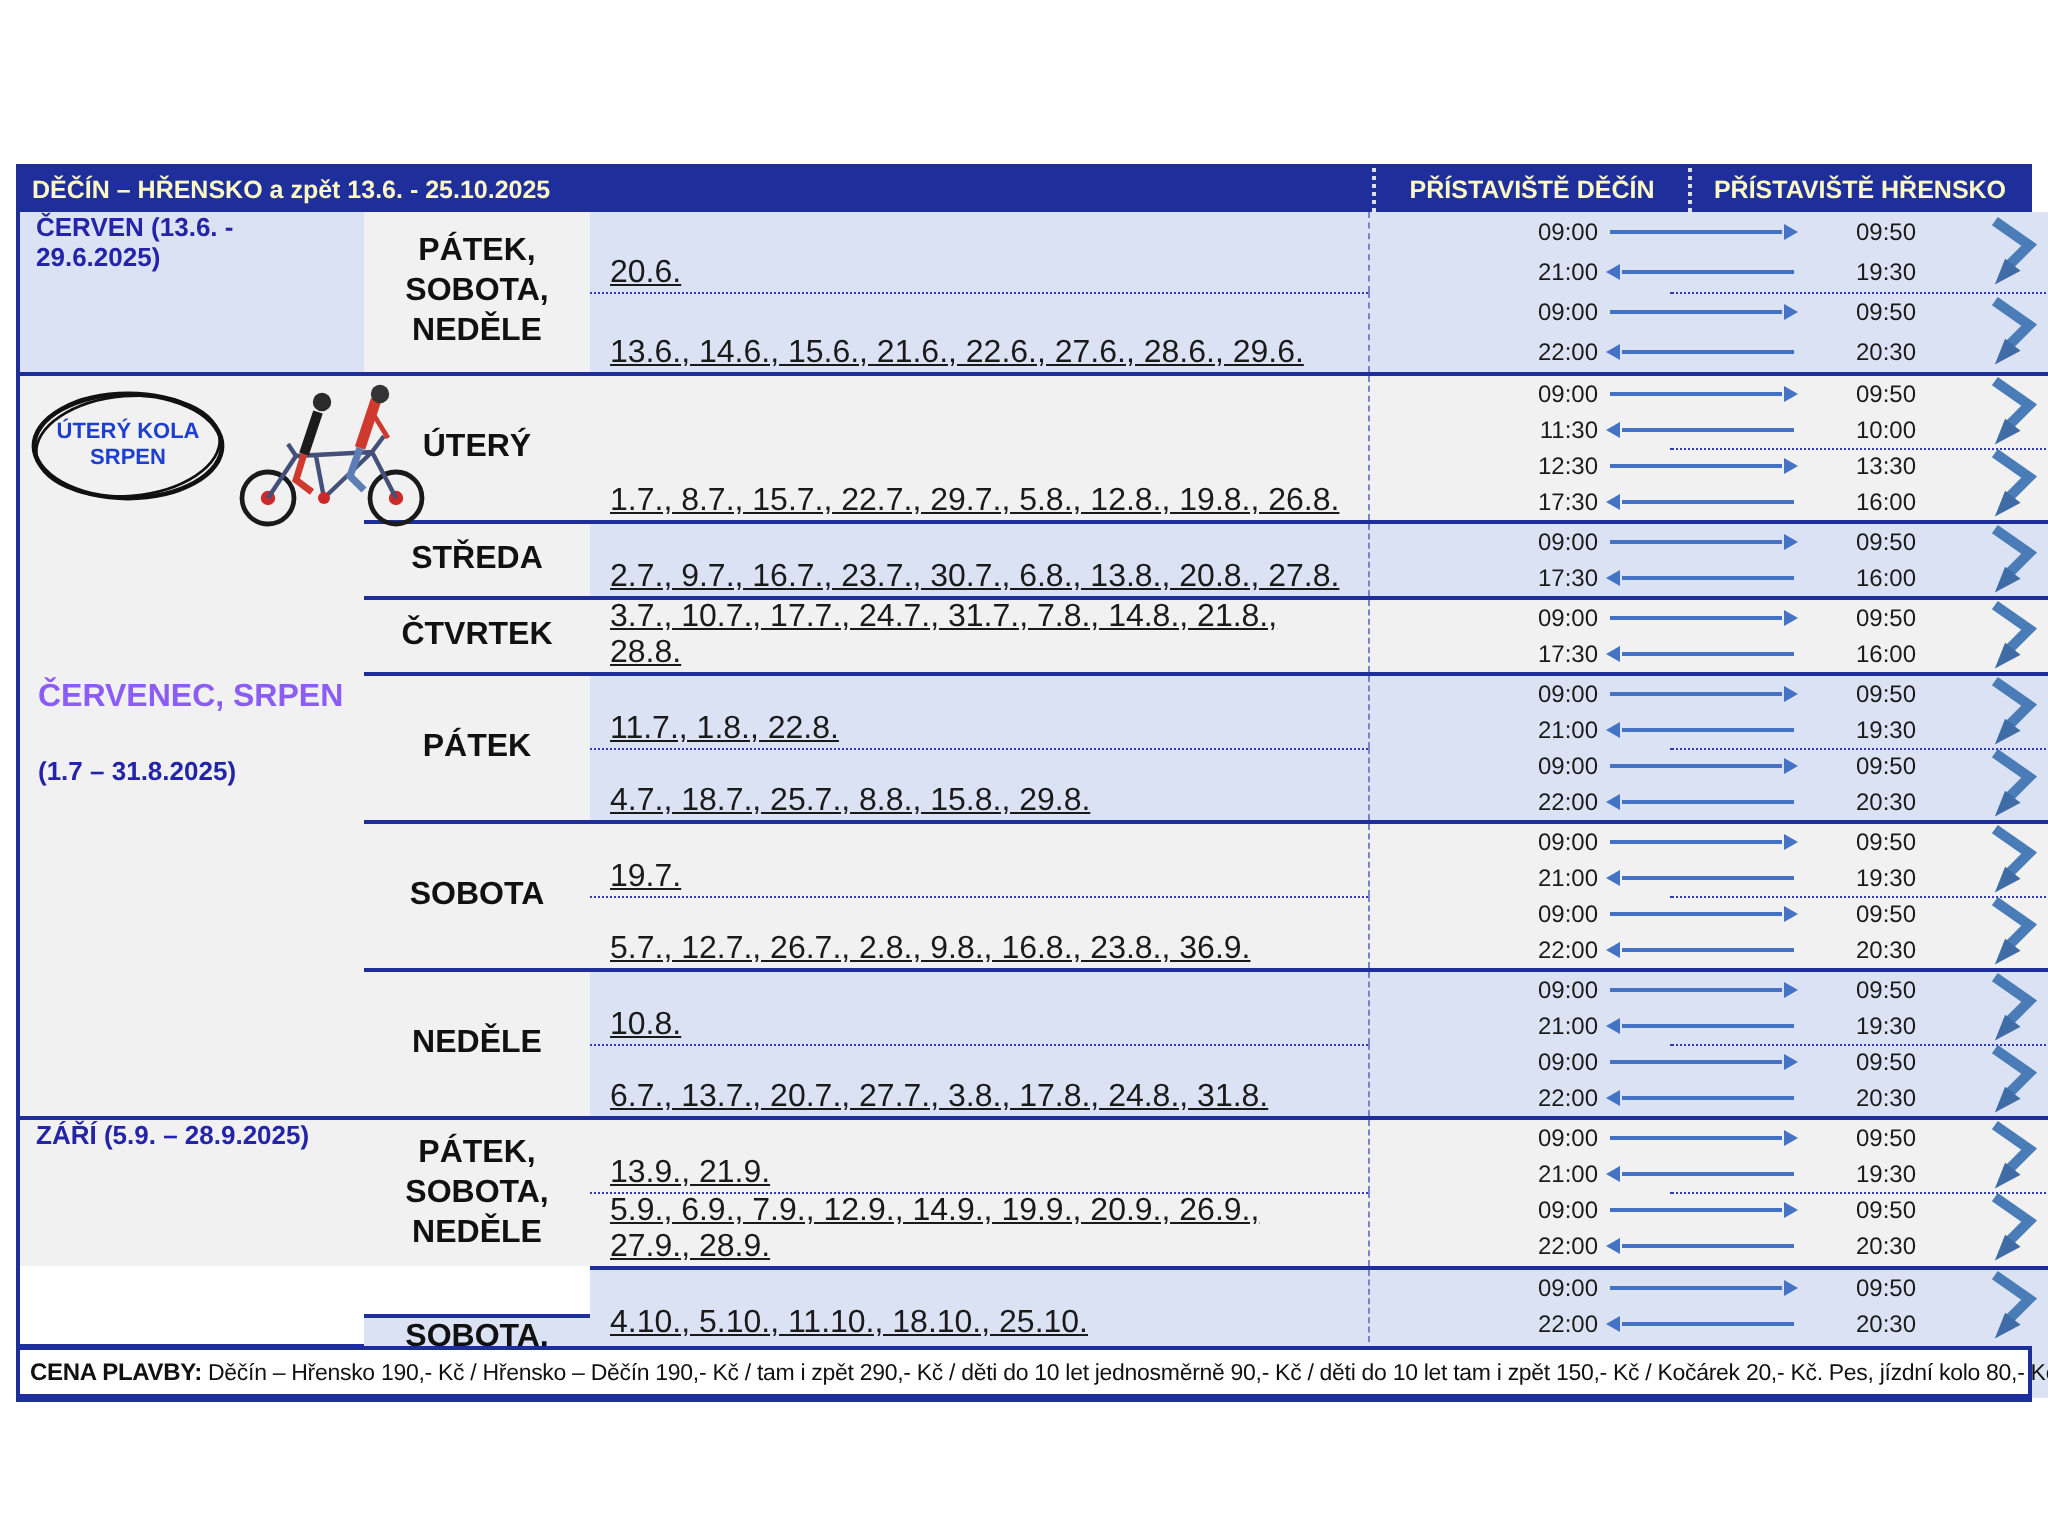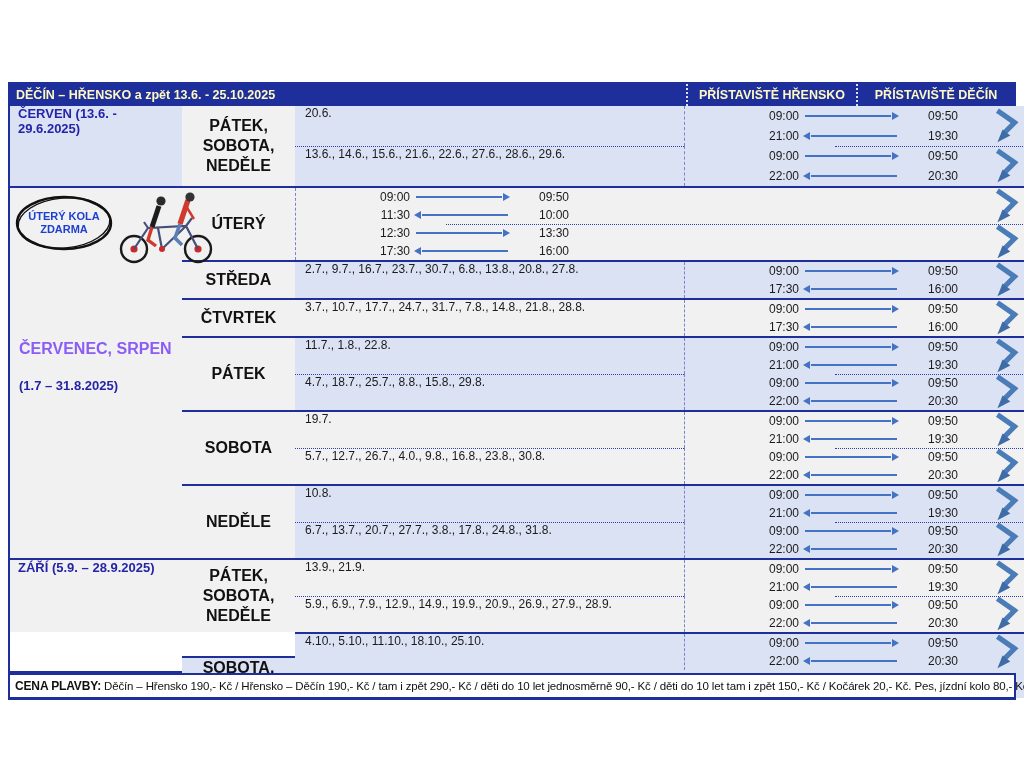--- a/index.html
+++ b/index.html
@@ -17,22 +17,22 @@
   .pcell,.dcell,.ccell{box-sizing:border-box;}
   .bt{border-top:2px solid #1e2f9b;}
   .tone-blue{background:#dbe2f3;}
   .tone-gray{background:#f1f1f1;}
   .pcell{font-weight:bold;font-size:13px;color:#2424a8;display:flex;align-items:flex-start;padding-left:8px;position:relative;}
   .pcell.merged{display:block;padding:12px;}
   .dcell{display:flex;align-items:center;justify-content:center;text-align:center;
          font-weight:bold;font-size:16px;color:#111;padding:0 4px;line-height:1.25;}
   
   .sub{display:flex;}
-  .dates{width:389px;display:flex;align-items:flex-start;padding:0 10px;box-sizing:border-box;
-         font-size:12px;color:#1a1a1a;}
+  .dates{width:389px;display:flex;align-items:flex-end;padding:0 10px;box-sizing:border-box;
+         font-size:16px;color:#1a1a1a;text-decoration:underline;}
   .times{flex:1;border-left:1px dashed #7b83cf;display:flex;flex-direction:column;}
   .sub.nf .dates{border-top:1px dotted #2f3db0;}
   .sub.nf .pair:first-child::before,
   .pair.pd::before{content:'';position:absolute;left:150px;right:0;top:0;border-top:1px dotted #2f3db0;}
   .pair{display:flex;height:36px;position:relative;}
   .pair.tall{height:40px;}
   .plines{flex:1;display:flex;flex-direction:column;}
   .tline{flex:1;display:flex;align-items:center;padding-left:24px;font-size:12px;color:#1a1a1a;}
   .tt{width:90px;text-align:right;}
   .arr{position:relative;width:104px;height:12px;}
@@ -57,22 +57,22 @@
             background:#fff;padding:4px 5px;font-size:11.5px;color:#111;white-space:nowrap;letter-spacing:-0.15px;}
   .pricebar b{font-size:12px;}
 </style>
 </head>
 <body>
 
 <div class="page">
   <div class="ttable">
     <div class="thead">
       <div class="cell h-title">DĚČÍN – HŘENSKO a zpět 13.6. - 25.10.2025</div>
+      <div class="cell h-decin">PŘÍSTAVIŠTĚ DĚČÍN</div>
       <div class="cell h-hrensko">PŘÍSTAVIŠTĚ HŘENSKO</div>
-      <div class="cell h-decin">PŘÍSTAVIŠTĚ DĚČÍN</div>
     </div>
     <div class="tbody">
         <div class="pcell tone-blue" style="grid-area: 1 / 1 / span 1;">
           <span>ČERVEN (13.6. - 29.6.2025)</span>
         </div>
         <div class="dcell tone-gray" style="grid-area: 1 / 2;">PÁTEK, SOBOTA, NEDĚLE</div>
         <div class="ccell tone-blue" style="grid-area: 1 / 3;">
           <div class="sub">
             <div class="dates">
               <span>20.6.</span>
@@ -128,21 +128,21 @@
             </div>
           </div>
         </div>
         <div class="pcell tone-gray bt merged" style="grid-area: 2 / 1 / span 6;">
           <div class="badge-row">
             <div class="badge"><svg viewBox="0 0 100 58" width="100" height="58">
                 <ellipse cx="50" cy="29" rx="47" ry="26" fill="none" stroke="#111" stroke-width="2.4"></ellipse>
                 <ellipse cx="50" cy="29" rx="46" ry="25" fill="none" stroke="#111" stroke-width="1.4" transform="rotate(-5 50 29)"></ellipse>
               </svg><div class="btxt">
                 <div>ÚTERÝ KOLA</div>
-                <div>ZDARMA</div>
+                <div>SRPEN</div>
               </div></div>
             <div class="bike"><svg viewBox="0 0 100 74" width="100" height="74">
                 <circle cx="20" cy="59" r="13" fill="none" stroke="#1a1a1a" stroke-width="2.4"></circle>
                 <circle cx="84" cy="59" r="13" fill="none" stroke="#1a1a1a" stroke-width="2.4"></circle>
                 <circle cx="20" cy="59" r="3.6" fill="#cc2a2a"></circle>
                 <circle cx="84" cy="59" r="3.6" fill="#cc2a2a"></circle>
                 <path d="M20 59 L34 38 L72 36 L84 59 M48 59 L44 38 M48 59 L72 36 M34 38 L30 32 M72 36 L78 28" fill="none" stroke="#44507a" stroke-width="2.2"></path>
                 <circle cx="48" cy="59" r="3" fill="#cc2a2a"></circle>
                 <path d="M38 37 L34 50 L42 56" fill="none" stroke="#d0392e" stroke-width="3.4"></path>
                 <path d="M38 37 L45 16" fill="none" stroke="#1c1c1c" stroke-width="5"></path>
@@ -152,20 +152,23 @@
                 <circle cx="76" cy="7" r="4.6" fill="#343434"></circle>
                 <path d="M72 16 L80 29" fill="none" stroke="#d0392e" stroke-width="2.4"></path>
               </svg></div>
           </div>
           <div class="mline1">ČERVENEC, SRPEN</div>
           <div class="mline2">(1.7 – 31.8.2025)</div>
         </div>
         <div class="dcell tone-gray bt" style="grid-area: 2 / 2;">ÚTERÝ</div>
         <div class="ccell tone-gray bt" style="grid-area: 2 / 3;">
           <div class="sub">
+            <div class="dates">
+              <span>1.7., 8.7., 15.7., 22.7., 29.7., 5.8., 12.8., 19.8., 26.8.</span>
+            </div>
             <div class="times">
               <div class="pair">
                 <div class="plines">
                   <div class="tline">
                     <span class="tt">09:00</span>
                     <span class="arr r"></span>
                     <span class="tt2">09:50</span>
                   </div>
                   <div class="tline">
                     <span class="tt">11:30</span>
@@ -344,21 +347,21 @@
                   <svg viewBox="0 0 34 42" width="30" height="36" aria-hidden="true">
                     <path d="M7 3 L27 17 L14 30" fill="none" stroke="#4a7cb8" stroke-width="6"></path>
                     <path d="M7 40 L13 25 L22 32 Z" fill="#3f6ca6"></path>
                   </svg>
                 </div>
               </div>
             </div>
           </div>
           <div class="sub nf">
             <div class="dates">
-              <span>5.7., 12.7., 26.7., 4.0., 9.8., 16.8., 23.8., 30.8.</span>
+              <span>5.7., 12.7., 26.7., 2.8., 9.8., 16.8., 23.8., 36.9.</span>
             </div>
             <div class="times">
               <div class="pair">
                 <div class="plines">
                   <div class="tline">
                     <span class="tt">09:00</span>
                     <span class="arr r"></span>
                     <span class="tt2">09:50</span>
                   </div>
                   <div class="tline">

